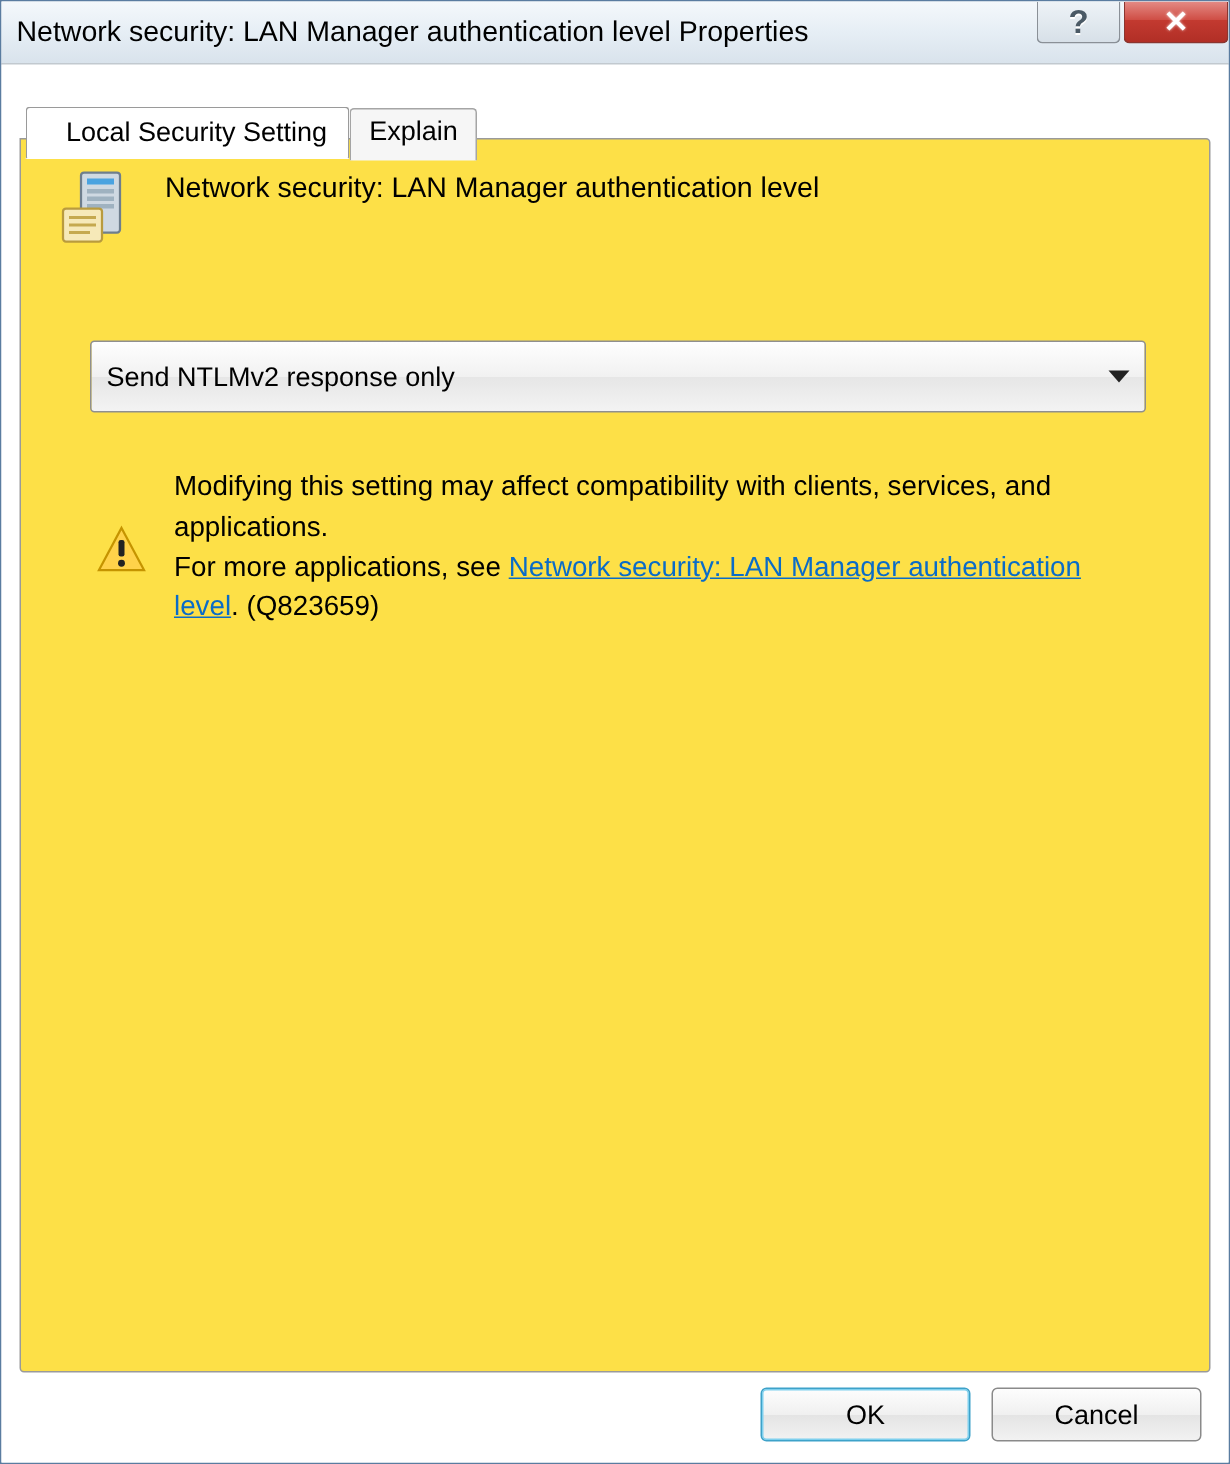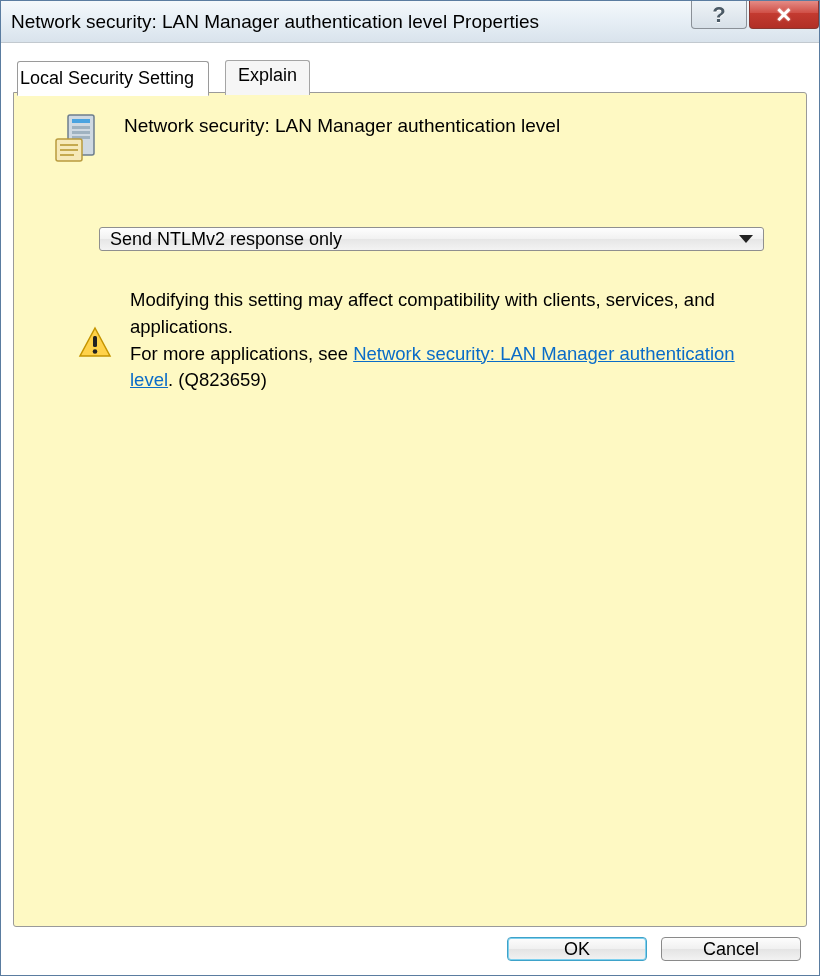--- a/index.html
+++ b/index.html
@@ -85,68 +85,67 @@
   .tabstrip {
     display: flex;
     position: relative;
     z-index: 2;
     margin-left: 4px;
   }
   .tab {
     background: #fff;
     border: 1px solid #9a9a9a;
     border-bottom: none;
-    padding: 6px 14px 6px 2px;
+    padding: 6px 14px 6px 26px;
     font-size: 18px;
     color: #000;
     border-radius: 3px 3px 0 0;
     margin-right: 0px;
     position: relative;
-    top: 4px;
+    top: 14px;
   }
   .tab.inactive {
     background: #f6f6f6;
-    top: 3px;
+    top: 15px;
     padding: 4px 12px;
     font-size: 18px;
     border-color: #a5a5a5;
-    margin-left: 16px;
   }
   .tab.active {
     z-index: 3;
     border-bottom: 1px solid #fff;
   }
   .tabpanel {
     flex: 1;
     border: 1px solid #9a9a9a;
-    background: #fef9c3;
+    background: #fde047;
     border-radius: 0 3px 3px 3px;
-    padding: 18px 22px 18px 36px;
+    padding: 18px 22px 18px 22px;
     position: relative;
   }
 
   .policy-head {
     display: flex;
     align-items: flex-start;
     gap: 18px;
     margin-bottom: 60px;
   }
   .policy-icon {
     width: 56px; height: 56px;
     flex: 0 0 56px;
   }
   .policy-title {
     font-size: 19px;
     color: #000;
     padding-top: 4px;
   }
 
   .dropdown {
-    margin: 0 20px 0 49px;
-    height: 24px;
+    margin: 0 20px 0 24px;
+    height: 48px;
     border: 1px solid #8f8f8f;
     border-radius: 3px;
     background: linear-gradient(to bottom,#fefefe 0%, #f1f1f1 50%, #e6e6e6 51%, #f3f3f3 100%);
     display: flex;
     align-items: center;
     padding: 0 10px;
     font-size: 18px;
     position: relative;
     cursor: default;
   }
@@ -183,21 +182,21 @@
   }
 
   .button-row {
     display: flex;
     justify-content: flex-end;
     gap: 14px;
     padding: 10px 6px 2px 6px;
   }
   .btn {
     min-width: 140px;
-    height: 24px;
+    height: 36px;
     border: 1px solid #8a8a8a;
     border-radius: 4px;
     background: linear-gradient(to bottom,#fdfdfd 0%, #f0f0f0 50%, #e4e4e4 51%, #f2f2f2 100%);
     font-size: 18px;
     color: #000;
     display: flex; align-items: center; justify-content: center;
     cursor: default;
   }
   .btn.default {
     border: 1px solid #3ea2c9;

